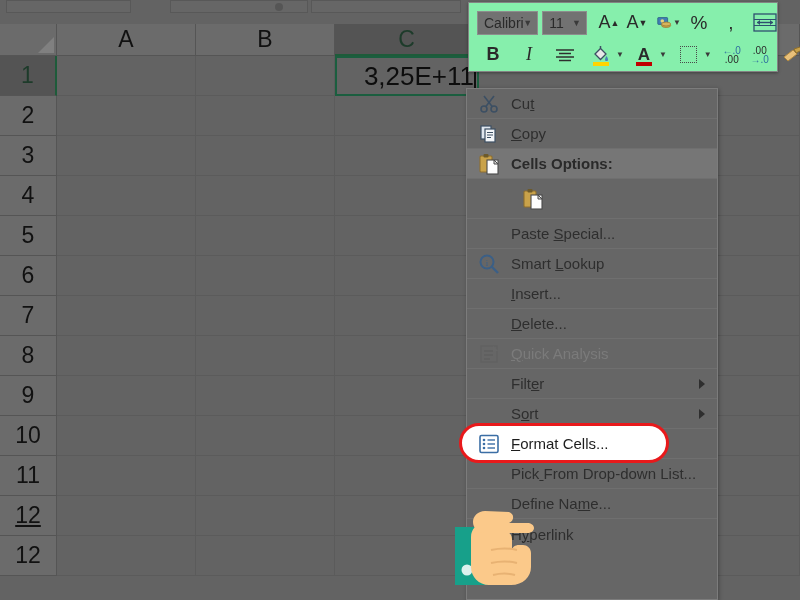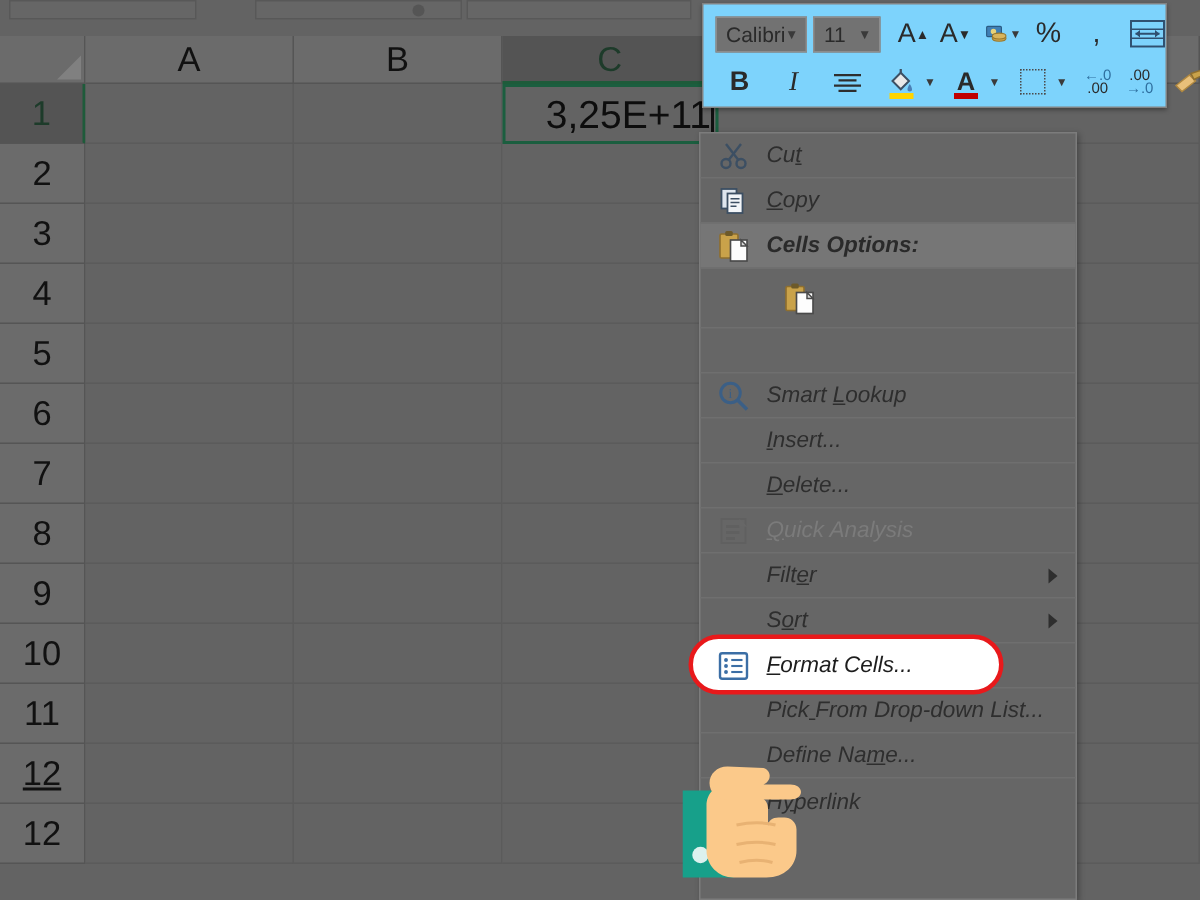--- a/index.html
+++ b/index.html
@@ -66,21 +66,21 @@
     padding-right:3px; font-size:26px; color:#0d0d0d;
   }
   .caret {
     position:absolute; left:474px; top:66px; width:2px; height:28px;
     background:#101010; z-index:6;
   }
 
   
   .minibar {
     position:absolute; left:468px; top:2px; width:310px; height:70px;
-    background:#7dd3fc; border:1px solid #838383; z-index:20;
+    background:#86efac; border:1px solid #838383; z-index:20;
     box-shadow:0 1px 3px rgba(0,0,0,.35);
   }
   .mb-row { position:absolute; left:0; width:310px; height:33px; display:flex; align-items:center; }
   .mb-row1 { top:3px; }
   .mb-row2 { top:35px; }
   .mb-field {
     border:1px solid #8d8d8d; background:#727272; height:24px;
     display:flex; align-items:center; color:#2a2a2a; font-size:14px;
     padding-left:6px; position:relative;
   }
@@ -101,21 +101,21 @@
   }
   .mi {
     position:relative; height:30px; display:flex; align-items:center;
     color:#2e2e2e; font-size:15px;
     border-bottom:1px solid #6f6f6f;
   }
   .mi .ico {
     width:44px; height:30px; display:flex; align-items:center; justify-content:center;
     flex:0 0 44px;
   }
-  .mi .lbl { flex:1;font-style:italic; }
+  .mi .lbl { flex:1; }
   .mi.disabled .lbl { color:#7b7b7b; }
   .mi.header { background:#767676; font-weight:bold; color:#2a2a2a; }
   .mi.gallery { height:40px; border-bottom:1px solid #6f6f6f; }
   .mi .arrow {
     position:absolute; right:12px; width:0; height:0;
     border-style:solid; border-width:5px 0 5px 6px;
     border-color:transparent transparent transparent #2e2e2e;
   }
   .mi .udl { text-decoration:underline; }
   .mi.last { border-bottom:none; }
@@ -398,20 +398,21 @@
           <svg width="22" height="22" viewBox="0 0 22 22">
         <rect x="2" y="3" width="12" height="16" rx="1" fill="#c9a24a" stroke="#8f6f2e" stroke-width="1.1"></rect>
         <rect x="5.5" y="1" width="5" height="3.4" rx="1" fill="#6d5a2a"></rect>
         <rect x="9" y="7" width="11" height="14" fill="#fdfdfd" stroke="#4a4a4a" stroke-width="1.1"></rect>
         <path d="M16 7 l4 4 h-4z" fill="#d8d8d8" stroke="#4a4a4a" stroke-width="1"></path>
           </svg>
         </span>
       </div>
       <div class="mi">
         <span class="ico"></span>
+        <span class="lbl">Paste <span class="udl">S</span>pecial...</span>
       </div>
       <div class="mi">
         <span class="ico">
           <svg width="22" height="22" viewBox="0 0 22 22">
         <circle cx="9" cy="9" r="6.5" fill="none" stroke="#3b5f86" stroke-width="2"></circle>
         <line x1="13.5" y1="13.5" x2="20" y2="20" stroke="#3b5f86" stroke-width="2.4"></line>
         <text x="9" y="12.5" font-size="9" text-anchor="middle" fill="#3b5f86" font-family="serif">i</text>
           </svg>
         </span>
         <span class="lbl">Smart <span class="udl">L</span>ookup</span>

